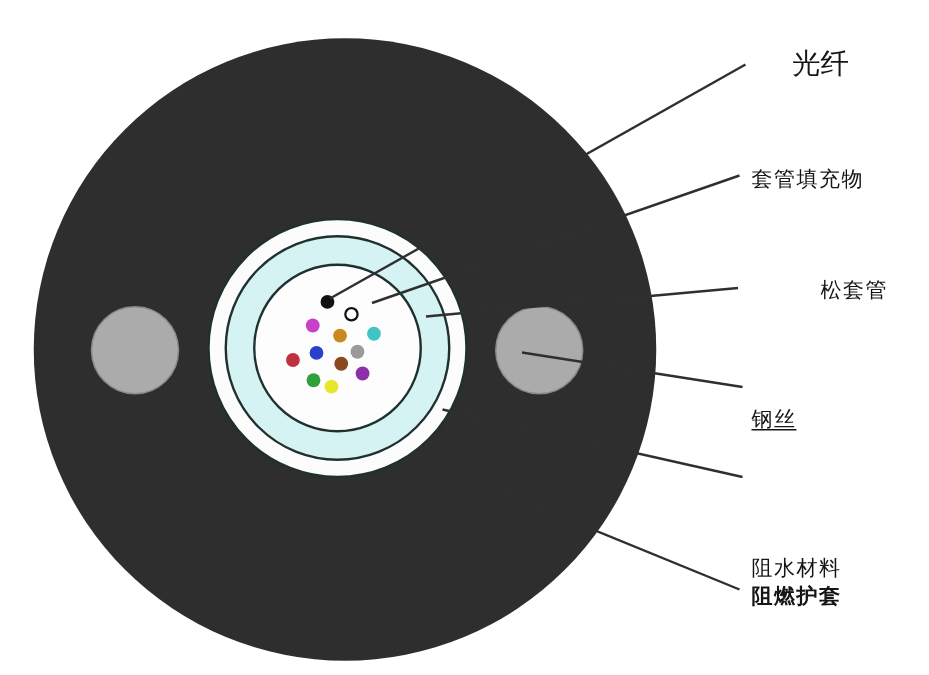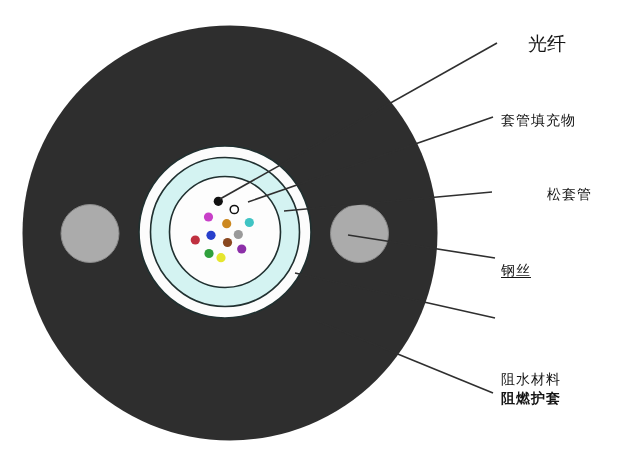--- a/index.html
+++ b/index.html
@@ -38,17 +38,17 @@
       <line x1="248" y1="202" x2="493" y2="117" stroke="#2f2f2f" stroke-width="1.6"></line>
       <line x1="284" y1="211" x2="492" y2="192" stroke="#2f2f2f" stroke-width="1.6"></line>
       <line x1="348" y1="235" x2="495" y2="258" stroke="#2f2f2f" stroke-width="1.6"></line>
       <line x1="295" y1="273" x2="495" y2="318" stroke="#2f2f2f" stroke-width="1.6"></line>
       <line x1="317" y1="321" x2="493" y2="393" stroke="#2f2f2f" stroke-width="1.6"></line>
     </svg>
   <div id="labels">
     <div class="callout-label small" style="left: 528px; top: 42.5px;">光纤</div>
     <div class="callout-label" style="left: 501px; top: 119.5px;">套管填充物</div>
     <div class="callout-label" style="left: 500px; top: 194px; margin-left: 47px;">松套管</div>
-    <div class="callout-label underline" style="left: 501px; top: 270px;">钢丝</div>
+    <div class="callout-label underline" style="left: 501px; top: 280px;">钢丝</div>
     <div class="callout-label" style="left: 501px; top: 331px; margin-top: 48px;">阻水材料</div>
     <div class="callout-label" style="left: 501px; top: 398px; font-weight: bold;">阻燃护套</div>
   </div>
 </div>
 
 </body></html>

